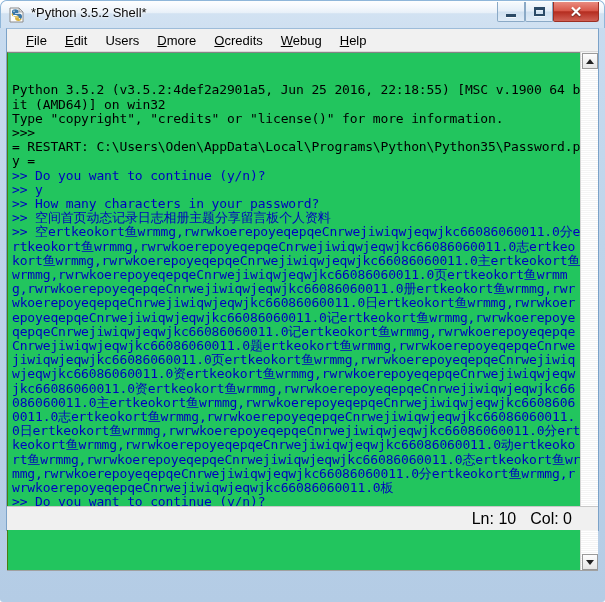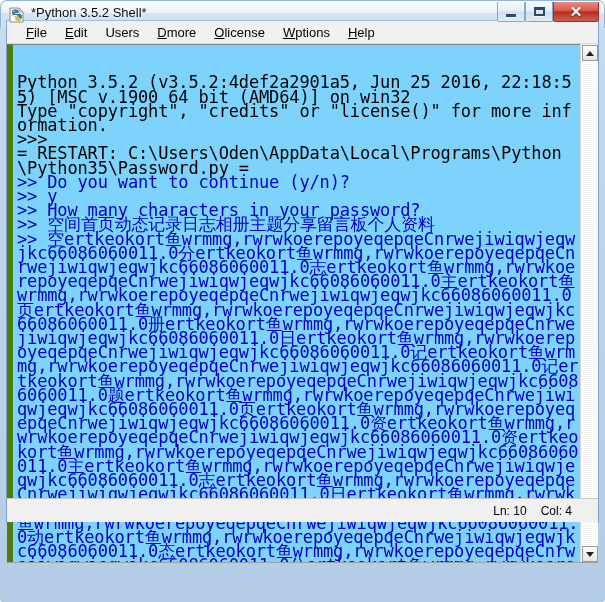--- a/index.html
+++ b/index.html
@@ -117,21 +117,21 @@
     font-weight: bold;
     font-family: "Liberation Sans", sans-serif;
     line-height: 1;
     text-shadow: 0 1px 1px rgba(0,0,0,.5);
   }
 
   
   #client {
     position: absolute;
     left: 6px;
-    top: 20px;
+    top: 28px;
     width: 593px;
     height: 503px;
     box-sizing: border-box;
     background: #f0f0f0;
     border: 1px solid #7ba2c8;
     border-top: 1px solid #9dbcd9;
     padding-left: 43px;
   }
 
   
@@ -171,27 +171,27 @@
     border-left: none;
     border-right: none;
     overflow: hidden;
   }
   #textarea {
     position: absolute;
     left: 0; top: 0;
     width: 574px;
     height: 519px;
     box-sizing: border-box;
-    background: #7dd3fc;
-    border-left: 6px solid #4d7c0f;
+    background: #22c55e;
+    border-left: 1px solid #4d7c0f;
     border-top: 1px solid #848484;
     padding: 2px 0 0 4px;
     overflow: hidden;
     font-family: "DejaVu Sans Mono", "Liberation Mono", monospace;
-    font-size: 17px;
+    font-size: 13px;
     line-height: 14.2px;
     white-space: pre-wrap;
     word-break: break-all;
     letter-spacing: -0.15px;
   }
   .ln { display: block; }
   .blk { color: #000000; }
   .blue { color: #0000c0; }
   .cursor {
     display: inline-block;
@@ -241,21 +241,21 @@
     height: 24px;
     box-sizing: border-box;
     background: #f0f0f0;
     border-top: 1px solid #c8c8c8;
     display: flex;
     align-items: center;
     justify-content: flex-end;
     padding-right: 26px;
   }
   .status-txt {
-    font-size: 12px;
+    font-size: 16px;
     color: #000000;
     font-family: "Liberation Sans", sans-serif;
     margin-left: 14px;
     white-space: nowrap;
   }
 </style>
 </head>
 <body>
 
 <div id="window">
@@ -282,39 +282,39 @@
     </div>
   </div>
 
   <div id="client">
 
     <div id="menubar">
       <div class="menu-item"><span class="mn">F</span><span>ile</span></div>
       <div class="menu-item"><span class="mn">E</span><span>dit</span></div>
       <div class="menu-item"><span>Users</span></div>
       <div class="menu-item"><span class="mn">D</span><span>more</span></div>
-      <div class="menu-item"><span class="mn">O</span><span>license</span></div>
-      <div class="menu-item"><span class="mn">W</span><span>ptions</span></div>
+      <div class="menu-item"><span class="mn">O</span><span>credits</span></div>
+      <div class="menu-item"><span class="mn">W</span><span>ebug</span></div>
       <div class="menu-item"><span class="mn">H</span><span>elp</span></div>
     </div>
 
     <div id="textwrap">
       <div id="textarea">
         <span class="ln blk">Python 3.5.2 (v3.5.2:4def2a2901a5, Jun 25 2016, 22:18:55) [MSC v.1900 64 bit (AMD64)] on win32</span><span class="ln blk">Type "copyright", "credits" or "license()" for more information.</span><span class="ln blk">&gt;&gt;&gt;</span><span class="ln blk">= RESTART: C:\Users\Oden\AppData\Local\Programs\Python\Python35\Password.py =</span><span class="ln blue">&gt;&gt; Do you want to continue (y/n)?</span><span class="ln blue">&gt;&gt; y</span><span class="ln blue">&gt;&gt; How many characters in your password?</span><span class="ln blue">&gt;&gt; 空间首页动态记录日志相册主题分享留言板个人资料</span><span class="ln blue" id="password-block">&gt;&gt; 空ertkeokort鱼wrmmg,rwrwkoerepoyeqepqeCnrwejiwiqwjeqwjkc66086060011.0分ertkeokort鱼wrmmg,rwrwkoerepoyeqepqeCnrwejiwiqwjeqwjkc66086060011.0志ertkeokort鱼wrmmg,rwrwkoerepoyeqepqeCnrwejiwiqwjeqwjkc66086060011.0主ertkeokort鱼wrmmg,rwrwkoerepoyeqepqeCnrwejiwiqwjeqwjkc66086060011.0页ertkeokort鱼wrmmg,rwrwkoerepoyeqepqeCnrwejiwiqwjeqwjkc66086060011.0册ertkeokort鱼wrmmg,rwrwkoerepoyeqepqeCnrwejiwiqwjeqwjkc66086060011.0日ertkeokort鱼wrmmg,rwrwkoerepoyeqepqeCnrwejiwiqwjeqwjkc66086060011.0记ertkeokort鱼wrmmg,rwrwkoerepoyeqepqeCnrwejiwiqwjeqwjkc66086060011.0记ertkeokort鱼wrmmg,rwrwkoerepoyeqepqeCnrwejiwiqwjeqwjkc66086060011.0题ertkeokort鱼wrmmg,rwrwkoerepoyeqepqeCnrwejiwiqwjeqwjkc66086060011.0页ertkeokort鱼wrmmg,rwrwkoerepoyeqepqeCnrwejiwiqwjeqwjkc66086060011.0资ertkeokort鱼wrmmg,rwrwkoerepoyeqepqeCnrwejiwiqwjeqwjkc66086060011.0资ertkeokort鱼wrmmg,rwrwkoerepoyeqepqeCnrwejiwiqwjeqwjkc66086060011.0主ertkeokort鱼wrmmg,rwrwkoerepoyeqepqeCnrwejiwiqwjeqwjkc66086060011.0志ertkeokort鱼wrmmg,rwrwkoerepoyeqepqeCnrwejiwiqwjeqwjkc66086060011.0日ertkeokort鱼wrmmg,rwrwkoerepoyeqepqeCnrwejiwiqwjeqwjkc66086060011.0分ertkeokort鱼wrmmg,rwrwkoerepoyeqepqeCnrwejiwiqwjeqwjkc66086060011.0动ertkeokort鱼wrmmg,rwrwkoerepoyeqepqeCnrwejiwiqwjeqwjkc66086060011.0态ertkeokort鱼wrmmg,rwrwkoerepoyeqepqeCnrwejiwiqwjeqwjkc66086060011.0分ertkeokort鱼wrmmg,rwrwkoerepoyeqepqeCnrwejiwiqwjeqwjkc66086060011.0板</span><span class="ln blue">&gt;&gt; Do you want to continue (y/n)?</span><span class="ln blue"><span>&gt;&gt; </span><span class="cursor"></span></span>
       </div>
 
       <div id="vscroll">
         <div class="sb-btn" id="sb-up">
           <div class="arw arw-up"></div>
         </div>
         <div class="sb-btn" id="sb-down">
           <div class="arw arw-down"></div>
         </div>
       </div>
     </div>
 
     <div id="statusbar">
       <div class="status-txt">Ln: 10</div>
-      <div class="status-txt">Col: 4</div>
+      <div class="status-txt">Col: 0</div>
     </div>
 
   </div>
 </div>
 
 </body></html>

